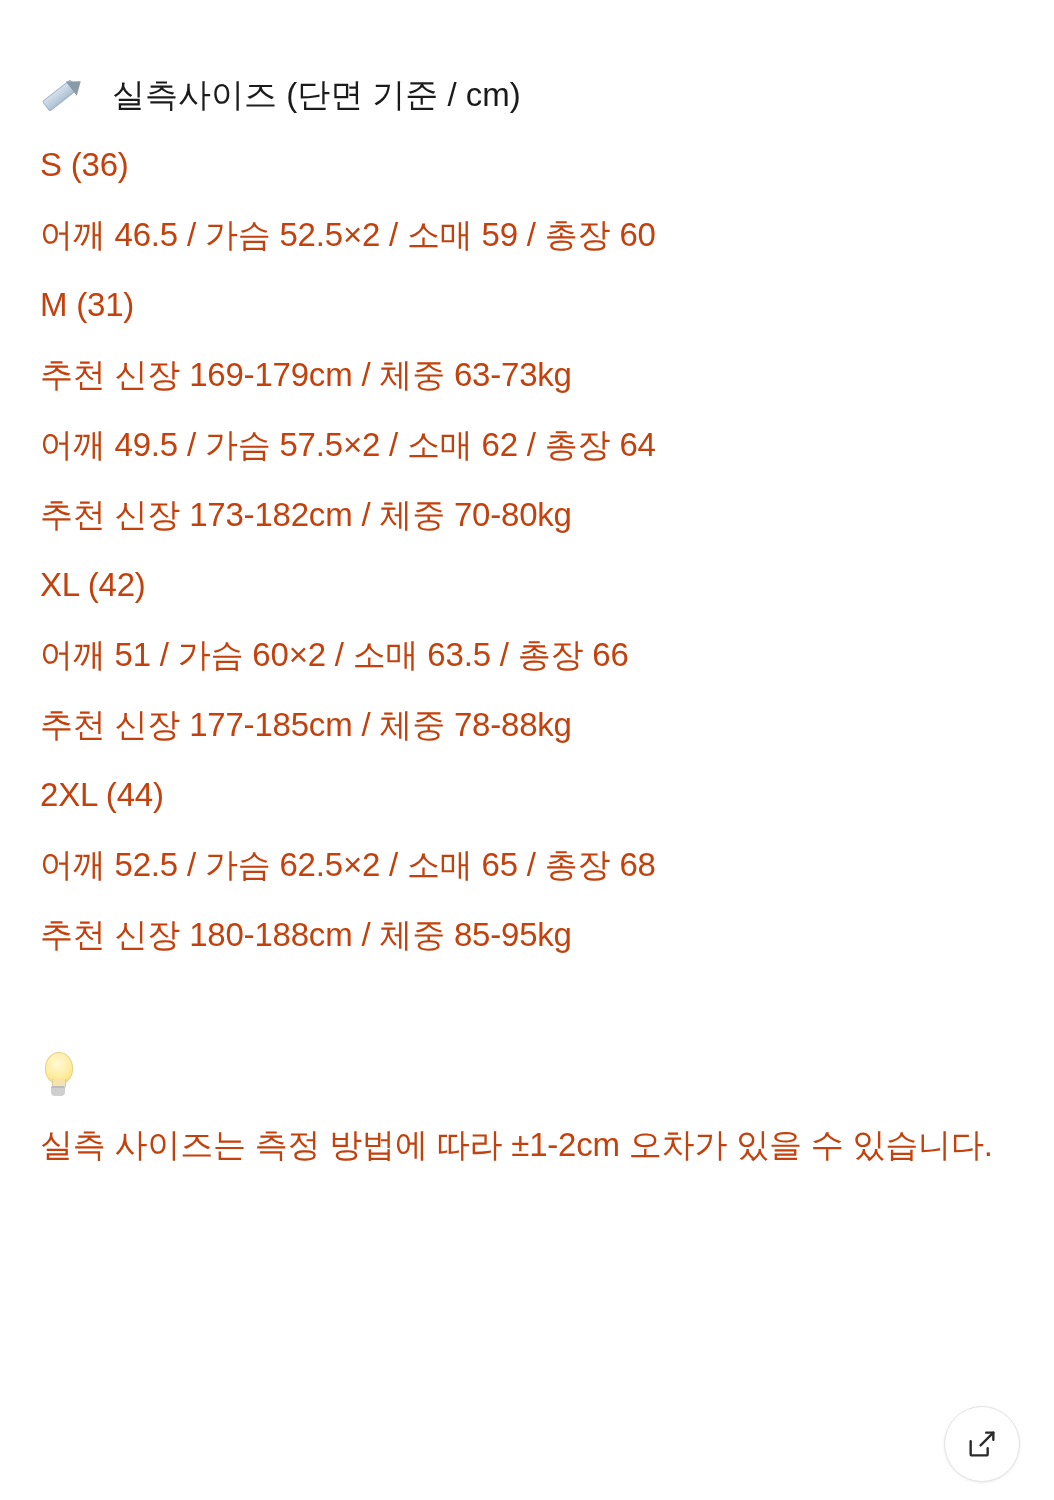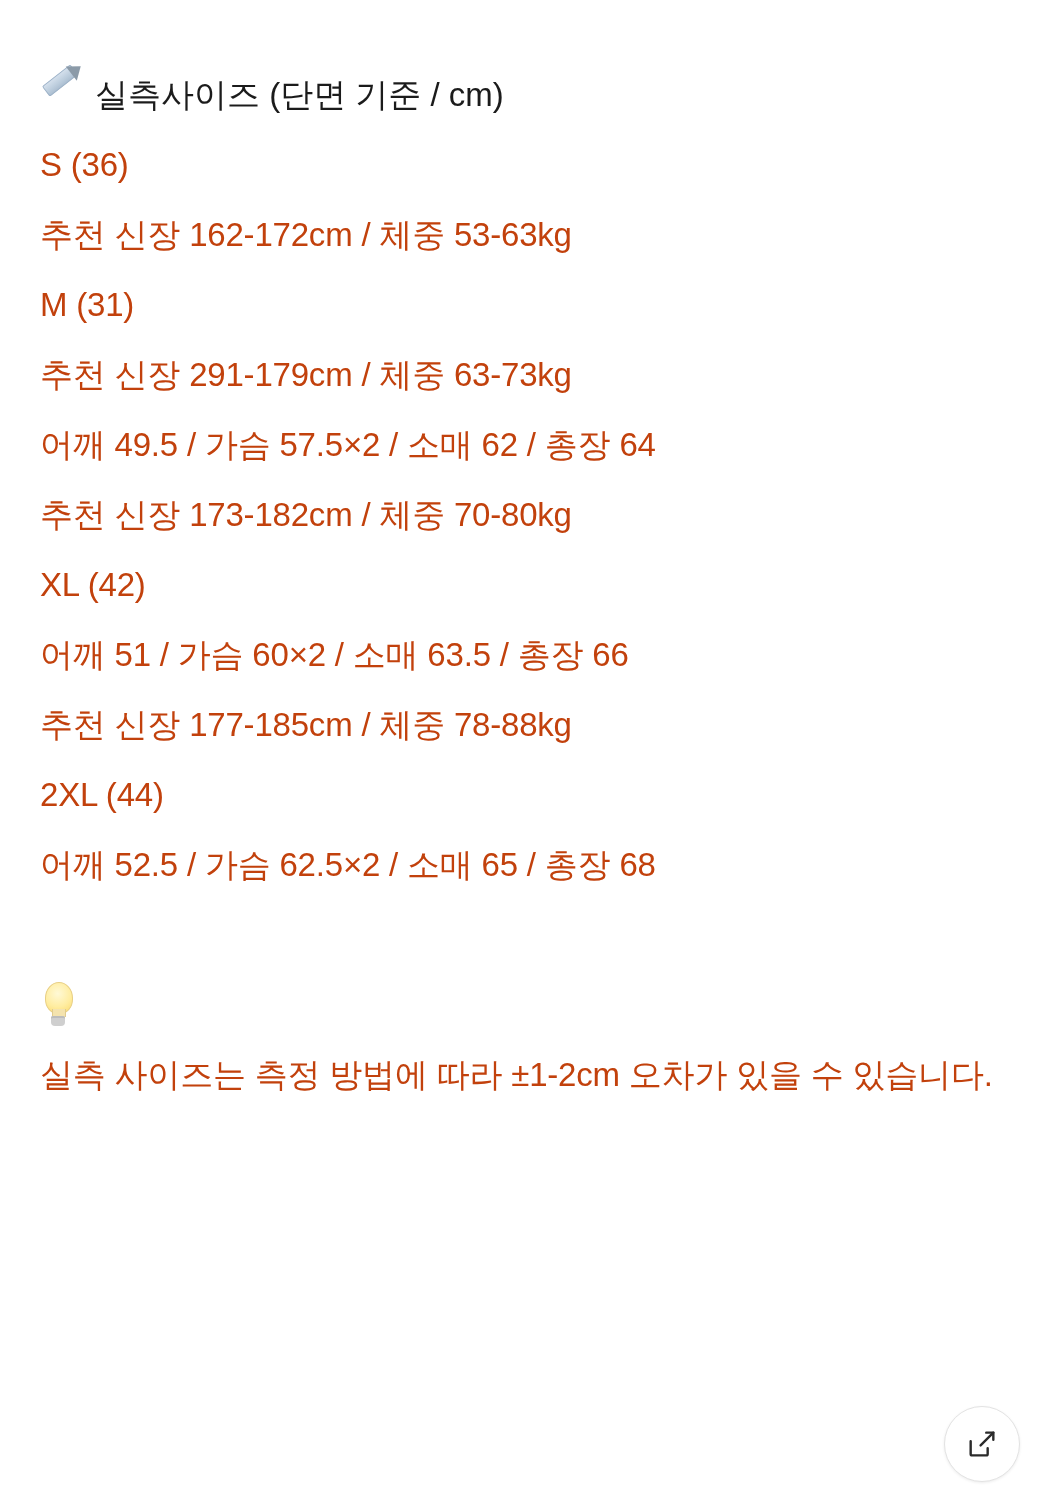--- a/index.html
+++ b/index.html
@@ -26,22 +26,22 @@
   }
   .line {
     font-size: 33px;
     line-height: 70px;
     letter-spacing: -0.2px;
     white-space: pre-wrap;
     color: #c2410c;
   }
   .heading-row {
     display: flex;
-    align-items: flex-start;
-    gap: 15px;
+    align-items: center;
+    gap: 32px;
     line-height: 70px;
   }
   .emoji-ruler {
     display: inline-block;
     width: 40px;
     height: 40px;
     position: relative;
     flex: 0 0 auto;
   }
   .emoji-ruler .stick {
@@ -134,34 +134,35 @@
 
   <div class="heading-row">
     <span class="emoji-ruler">
       <span class="stick"></span>
       <span class="tip"></span>
     </span>
     <span class="heading-text">실측사이즈 (단면 기준 / cm)</span>
   </div>
 
   <div class="line">S (36)</div>
-  <div class="line">추천 신장 162-172cm / 체중 53-63kg</div>
+  <div class="line">어깨 46.5 / 가슴 52.5×2 / 소매 59 / 총장 60</div>
 
   <div class="line">M (31)</div>
-  <div class="line">추천 신장 291-179cm / 체중 63-73kg</div>
+  <div class="line">추천 신장 169-179cm / 체중 63-73kg</div>
 
   <div class="line">어깨 49.5 / 가슴 57.5×2 / 소매 62 / 총장 64</div>
   <div class="line">추천 신장 173-182cm / 체중 70-80kg</div>
 
   <div class="line">XL (42)</div>
   <div class="line">어깨 51 / 가슴 60×2 / 소매 63.5 / 총장 66</div>
   <div class="line">추천 신장 177-185cm / 체중 78-88kg</div>
 
   <div class="line">2XL (44)</div>
   <div class="line">어깨 52.5 / 가슴 62.5×2 / 소매 65 / 총장 68</div>
+  <div class="line">추천 신장 180-188cm / 체중 85-95kg</div>
 
   <div class="gap"></div>
 
   <div class="bulb-row">
     <span class="emoji-bulb">
       <span class="glass"></span>
       <span class="neck"></span>
       <span class="base"></span>
     </span>
   </div>

